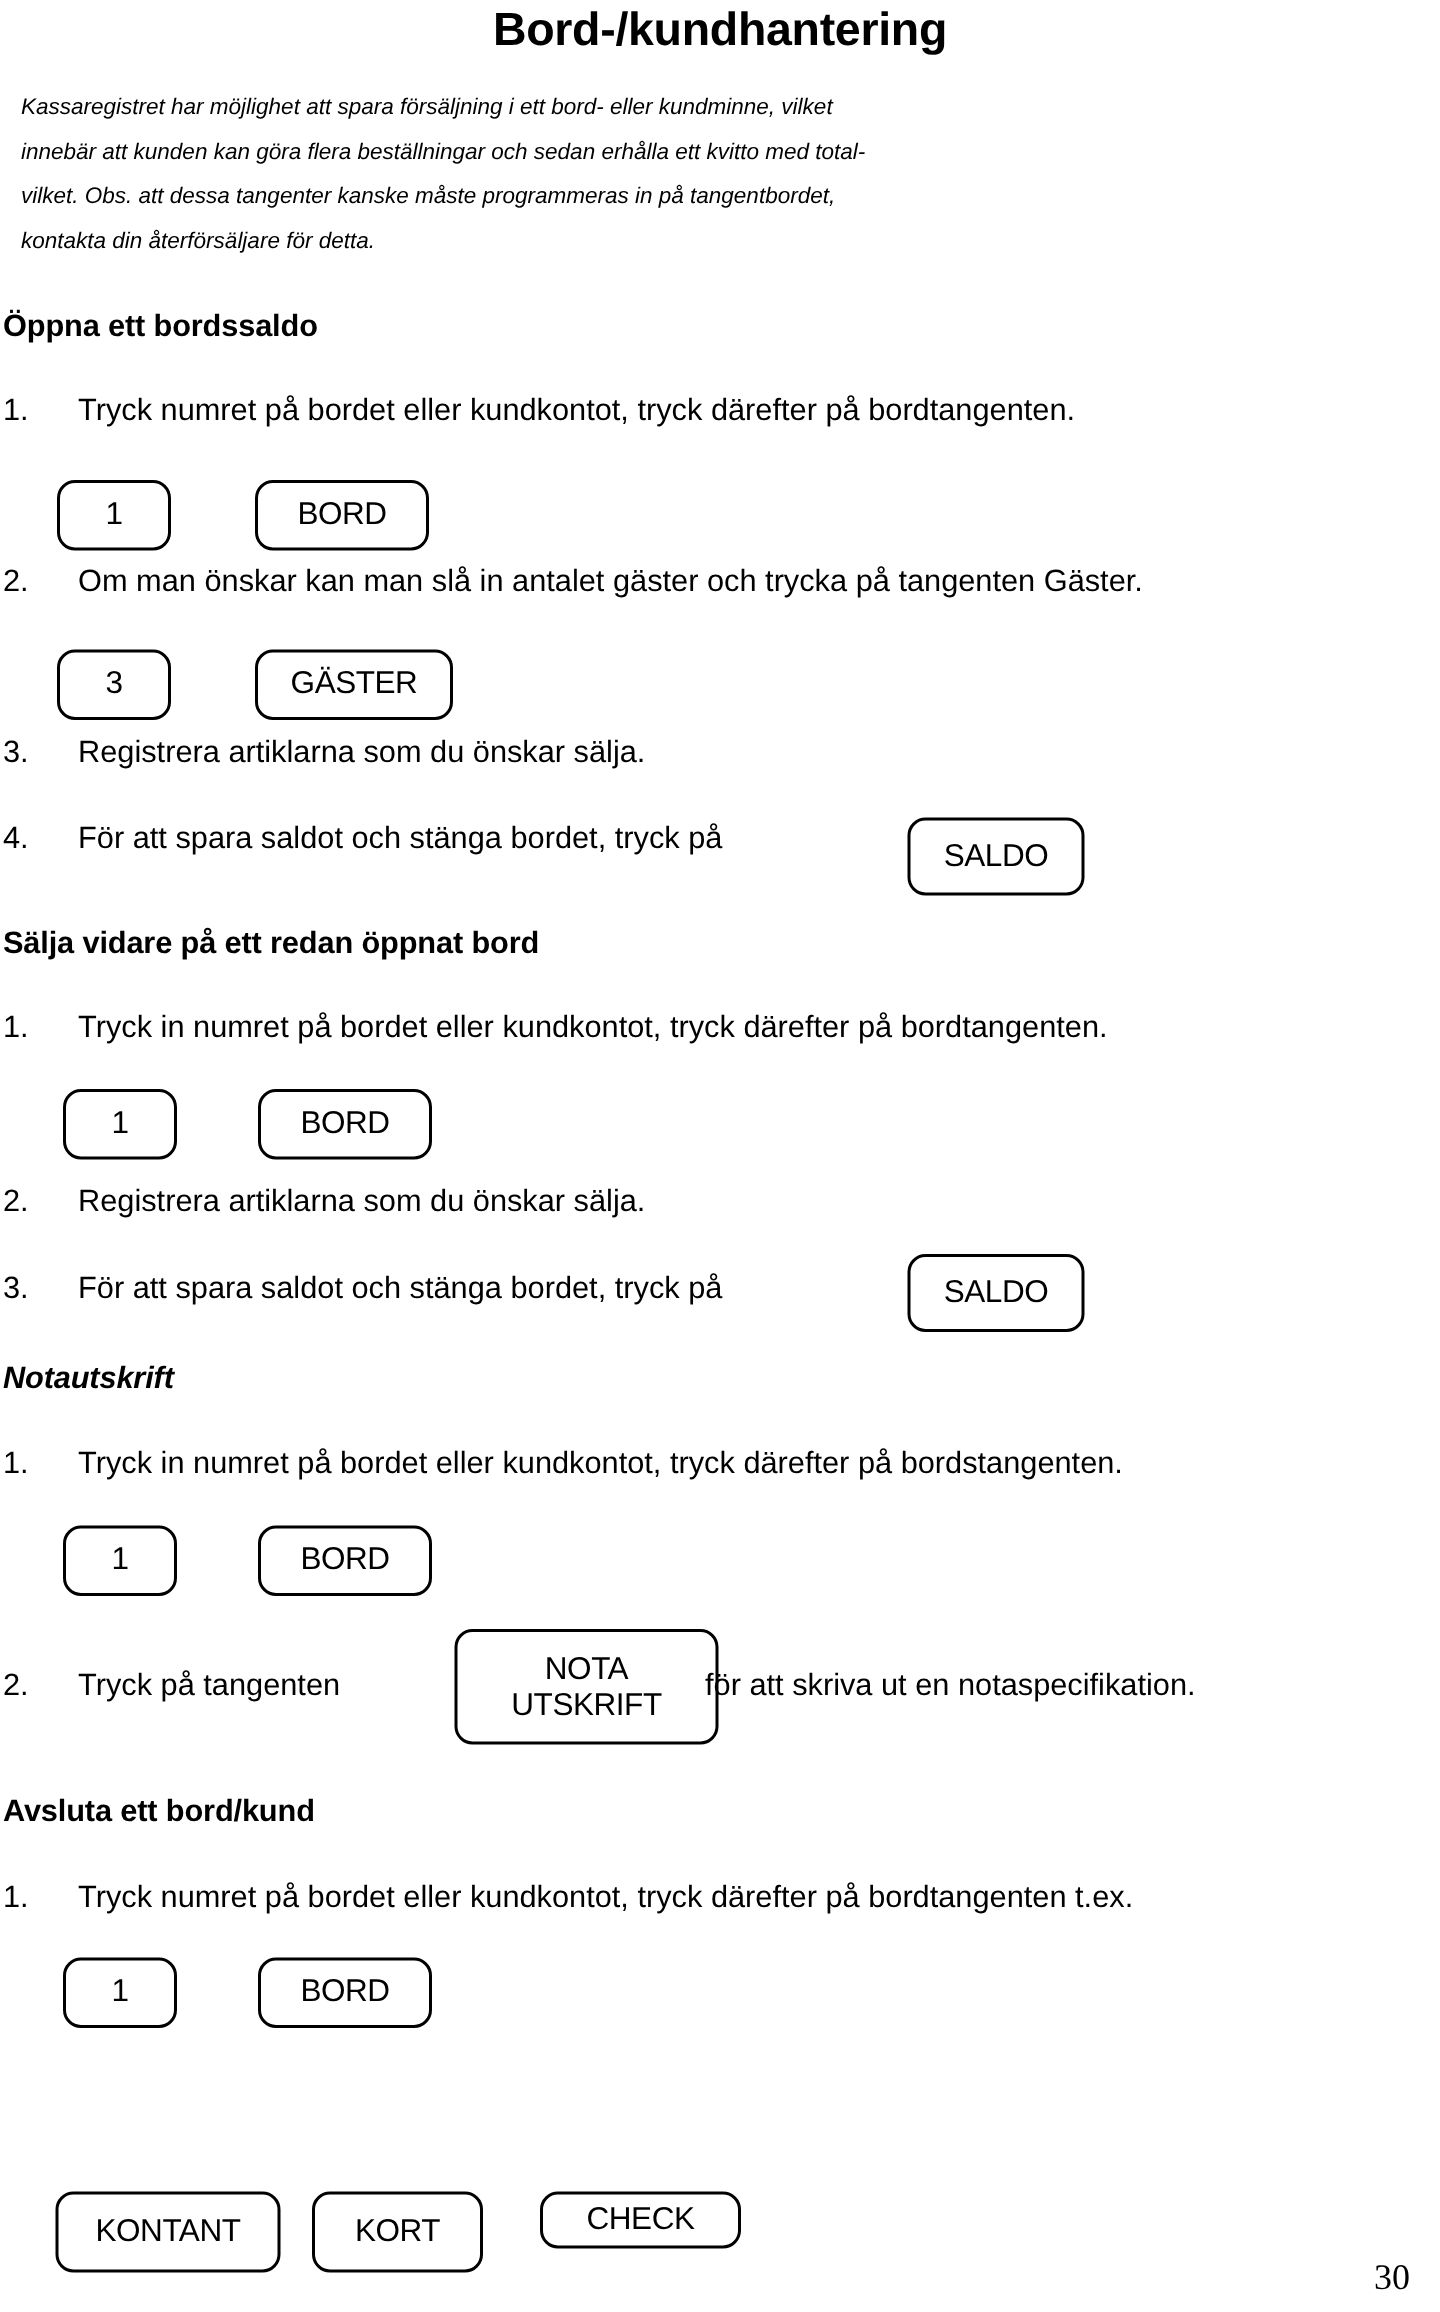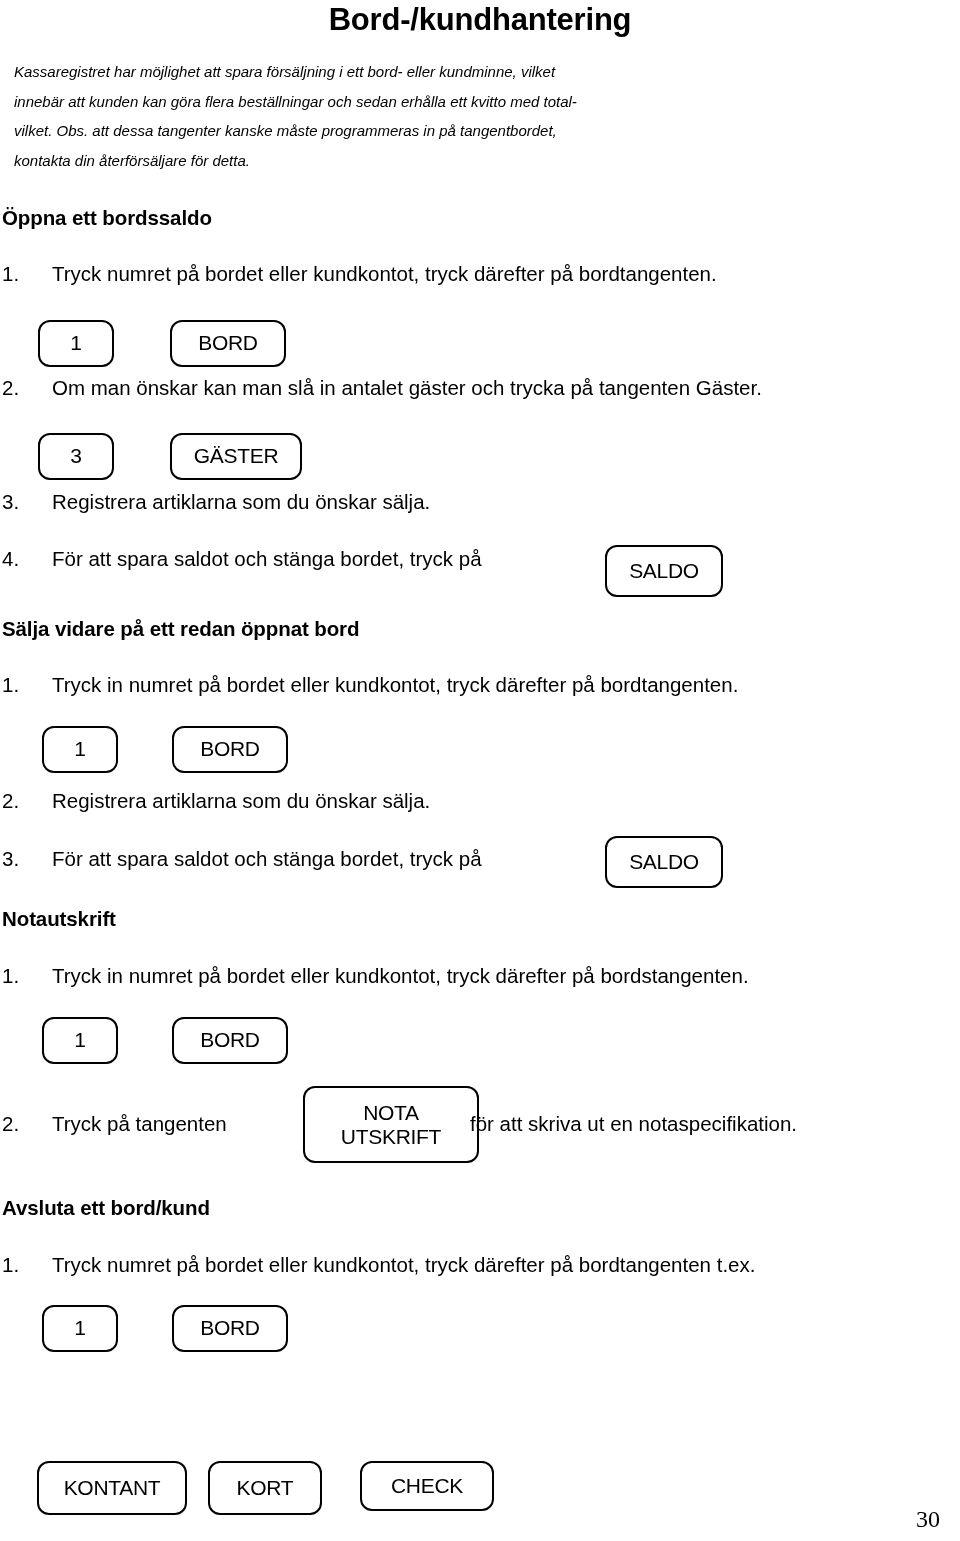--- a/index.html
+++ b/index.html
@@ -155,21 +155,21 @@
 
   <div class="step" style="top:789px;">
     <span class="num">2.</span><span class="txt">Registrera artiklarna som du önskar sälja.</span>
   </div>
 
   <div class="step" style="top:847px;">
     <span class="num">3.</span><span class="txt">För att spara saldot och stänga bordet, tryck på</span>
   </div>
   <div class="key" style="left:605px; top:836px; width:118px; height:52px;">SALDO</div>
 
-  <div class="heading" style="top:907px;">Notautskrift</div>
+  <div class="heading" style="top:907px;font-style:italic;">Notautskrift</div>
 
   <div class="step" style="top:964px;">
     <span class="num">1.</span><span class="txt">Tryck in numret på bordet eller kundkontot, tryck därefter på bordstangenten.</span>
   </div>
 
   <div class="key" style="left:42px; top:1017px; width:76px; height:47px;">1</div>
   <div class="key" style="left:172px; top:1017px; width:116px; height:47px;">BORD</div>
 
   <div class="step" style="top:1112px;">
     <span class="num">2.</span><span class="txt">Tryck på tangenten</span>
@@ -183,17 +183,17 @@
   <div class="step" style="top:1253px;">
     <span class="num">1.</span><span class="txt">Tryck numret på bordet eller kundkontot, tryck därefter på bordtangenten t.ex.</span>
   </div>
 
   <div class="key" style="left:42px; top:1305px; width:76px; height:47px;">1</div>
   <div class="key" style="left:172px; top:1305px; width:116px; height:47px;">BORD</div>
 
 
   <div class="key" style="left:37px; top:1461px; width:150px; height:54px;">KONTANT</div>
   <div class="key" style="left:208px; top:1461px; width:114px; height:54px;">KORT</div>
-  <div class="key" style="left:360px; top:1461px; width:134px; height:50px;">CHECK</div>
+  <div class="key" style="left:360px; top:1461px; width:134px; height:38px;">CHECK</div>
 
   <div class="page-number">30</div>
 
 </div>
 
 </body></html>

